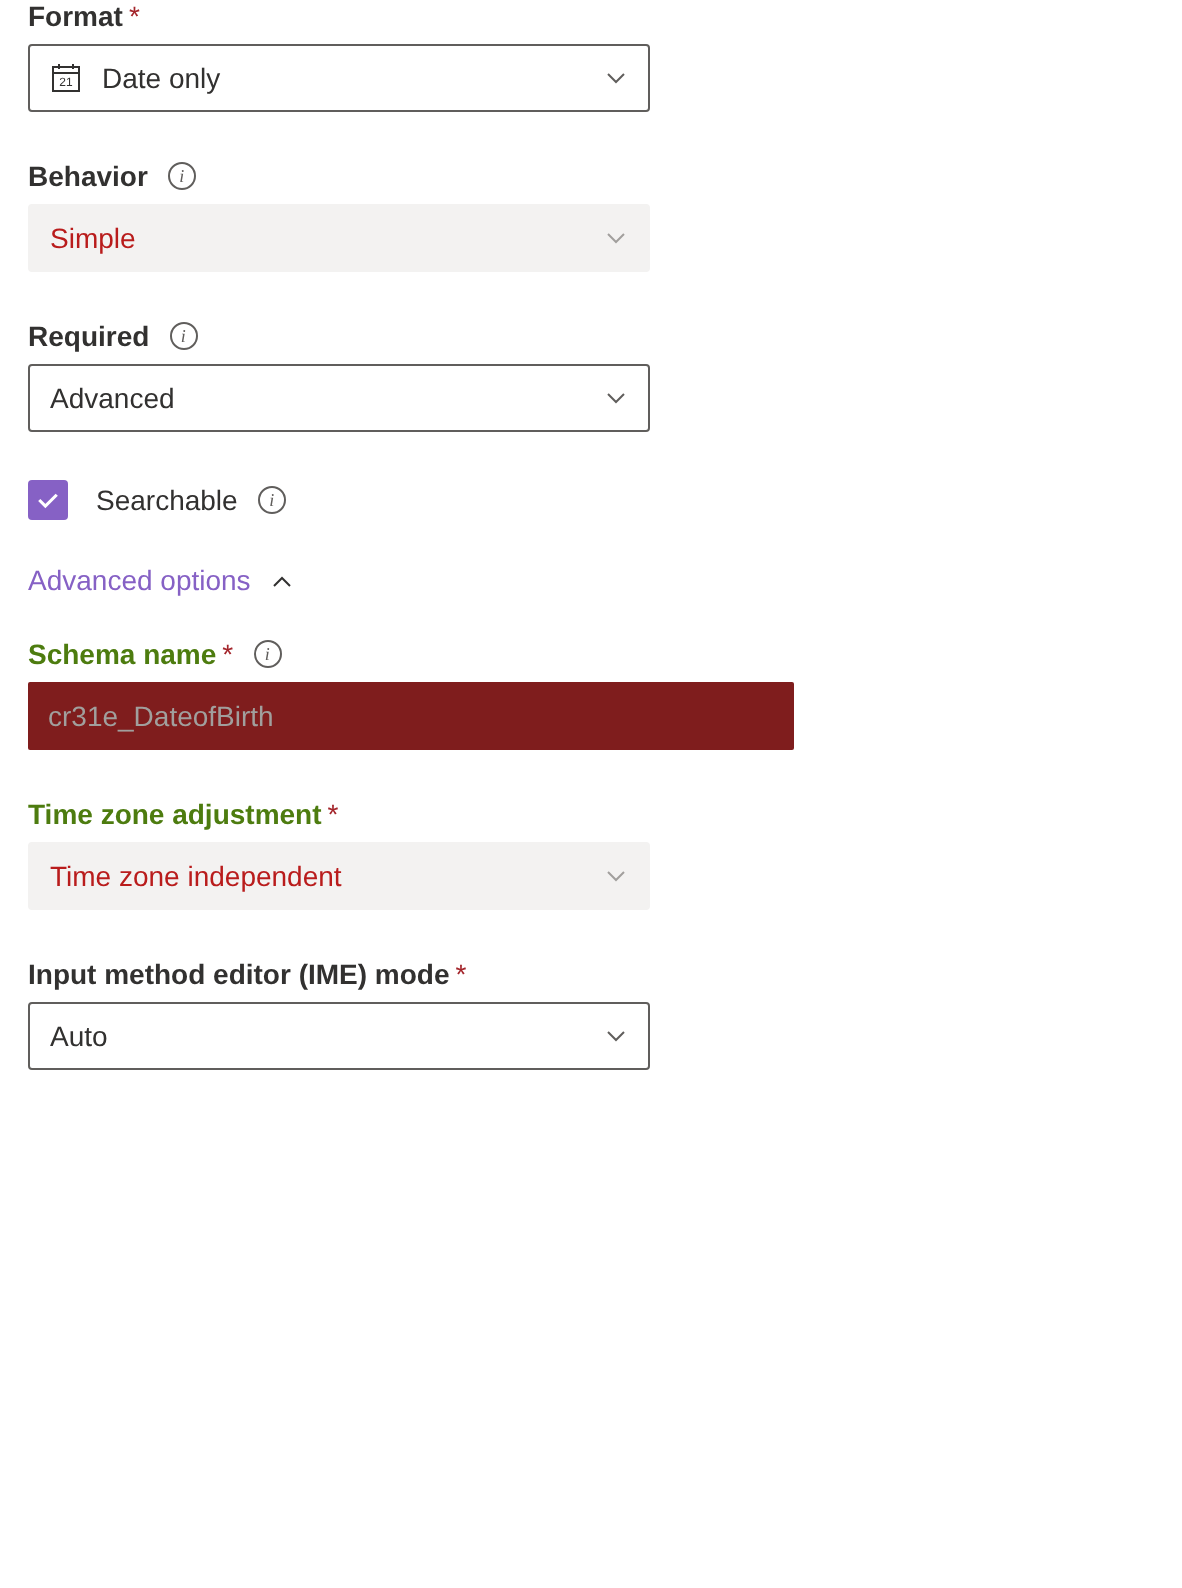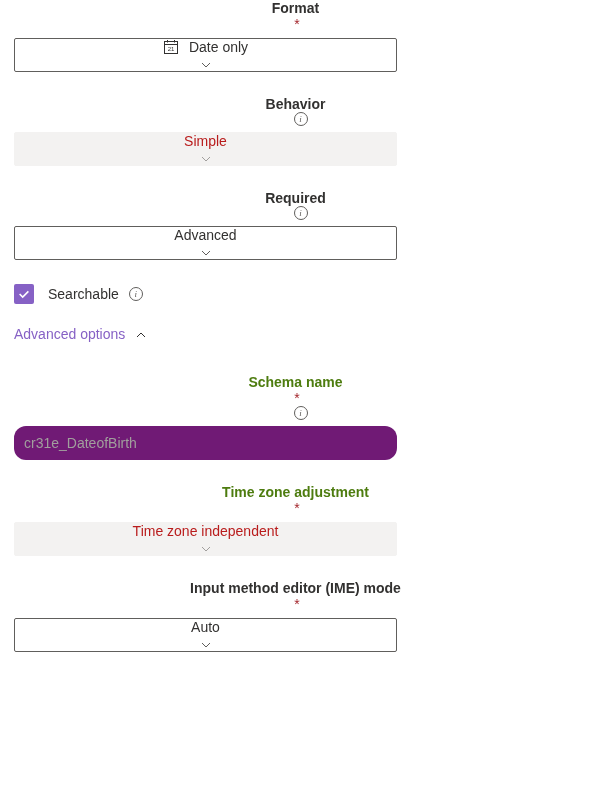--- a/index.html
+++ b/index.html
@@ -16,21 +16,20 @@
   .container {
     padding: 0 14px;
   }
   .field-group {
     margin-bottom: 24px;
   }
   .label-row {
     display: flex;
     align-items: center;
     margin-bottom: 6px;
-    flex-direction: column;
   }
   .label {
     font-weight: 600;
     font-size: 14px;
     color: #323130;
   }
   .label.muted {
     color: #4d7c0f;
     font-weight: 600;
   }
@@ -48,31 +47,30 @@
     align-items: center;
     justify-content: center;
     font-size: 9px;
     color: #605e5c;
     margin-left: 10px;
     font-style: italic;
     font-family: Georgia, serif;
     line-height: 1;
   }
   .select-box {
-    width: 383px;
+    width: 311px;
     height: 34px;
     border: 1px solid #605e5c;
     border-radius: 2px;
     display: flex;
     align-items: center;
     justify-content: space-between;
     padding: 0 10px;
     background: #fff;
     cursor: pointer;
-    flex-direction: column;
   }
   .select-box.disabled {
     background: #f3f2f1;
     border-color: #f3f2f1;
     color: #a19f9d;
     cursor: default;
   }
   .select-box .value {
     font-size: 14px;
   }
@@ -93,23 +91,23 @@
   .cal-icon {
     width: 16px;
     height: 16px;
     display: inline-block;
   }
   .cal-icon svg { display: block; }
   .text-input {
     width: 383px;
     height: 34px;
     border: none;
-    border-radius: 12px;
+    border-radius: 1px;
     padding: 0 10px;
-    background: #701a75;
+    background: #7f1d1d;
     display: flex;
     align-items: center;
     color: #a19f9d;
     font-size: 14px;
   }
   .checkbox-row {
     display: flex;
     align-items: center;
     margin-bottom: 22px;
   }
@@ -124,21 +122,21 @@
     margin-right: 14px;
     cursor: pointer;
   }
   .checkbox svg { display: block; }
   .advanced-toggle {
     display: flex;
     align-items: center;
     color: #8661c5;
     font-size: 14px;
     cursor: pointer;
-    margin-bottom: 32px;
+    margin-bottom: 21px;
   }
   .advanced-toggle .chev-up {
     margin-left: 10px;
     width: 12px;
     height: 12px;
     display: inline-block;
   }
 </style>
 </head>
 <body>

